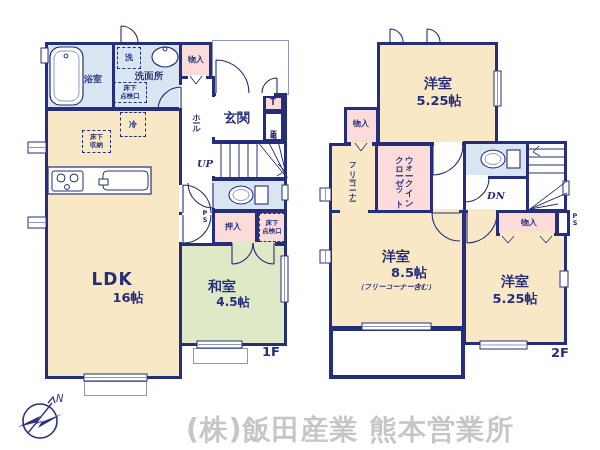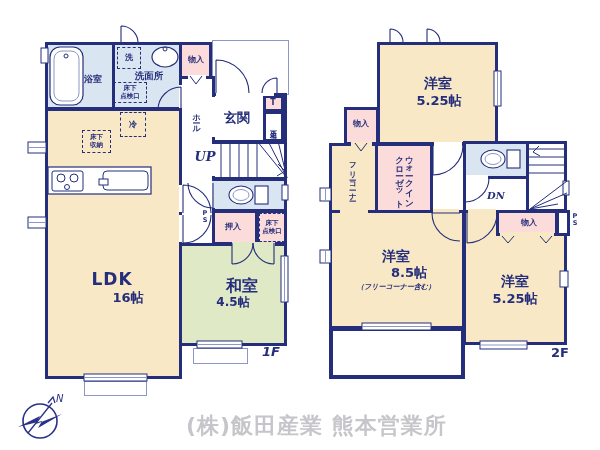--- a/index.html
+++ b/index.html
@@ -13,21 +13,21 @@
   .white{background:#ffffff;}
   .thin{position:absolute;box-sizing:border-box;border:1px solid #8d96c8;background:#ffffff;}
   .eraser{position:absolute;}
   .lbl{position:absolute;transform:translate(-50%,-50%);white-space:pre-line;text-align:center;
        color:#252e7b;font-weight:bold;line-height:1.15;pointer-events:none;}
   .vtext{writing-mode:vertical-rl;text-orientation:upright;letter-spacing:1px;}
   .dashed{position:absolute;box-sizing:border-box;border:1px dashed #252e7b;display:flex;
           align-items:center;justify-content:center;text-align:center;white-space:pre-line;
           color:#252e7b;font-weight:bold;line-height:1.2;}
   .serifit{font-family:"DejaVu Serif",serif;font-style:italic;}
-  .company{position:absolute;left:186px;top:411px;font-size:22px;letter-spacing:1px;
+  .company{position:absolute;left:186px;top:411px;font-size:28px;letter-spacing:1px;
            color:#c6c6ca;font-weight:bold;}
   svg{position:absolute;left:0;top:0;pointer-events:none;}
 </style>
 </head>
 <body>
 
 <div id="canvas">
 
   <div class="thin" style="left:212px;top:40px;width:77px;height:55px;"></div>
   <div class="thin" style="left:84px;top:381px;width:63px;height:15px;"></div>
@@ -204,29 +204,29 @@
     </g>
   </svg>
 
   <div class="lbl" style="left:93px;top:79px;font-size:9px;">浴室</div>
   <div class="lbl" style="left:149px;top:76px;font-size:9.5px;">洗面所</div>
   <div class="lbl" style="left:196px;top:60px;font-size:8px;">物入</div>
   <div class="lbl" style="left:237px;top:118px;font-size:13px;">玄関</div>
   <div class="lbl" style="left:273px;top:103px;font-size:8px;">T</div>
   <div class="lbl vtext" style="left:273px;top:126px;font-size:7px;">下足箱</div>
   <div class="lbl vtext" style="left:196px;top:119px;font-size:8px;">ホール</div>
-  <div class="lbl serifit" style="left:205px;top:157px;font-size:13px;">UP</div>
+  <div class="lbl serifit" style="left:205px;top:164px;font-size:10px;">UP</div>
   <div class="lbl" style="left:205px;top:217px;font-size:6.5px;">P
 S</div>
   <div class="lbl" style="left:233px;top:227px;font-size:8px;">押入</div>
   <div class="lbl" style="left:112px;top:280px;font-size:17px;letter-spacing:1px;">LDK</div>
   <div class="lbl" style="left:128px;top:298px;font-size:13px;">16帖</div>
-  <div class="lbl" style="left:242px;top:286px;font-size:16px;">和室</div>
+  <div class="lbl" style="left:222px;top:286px;font-size:14px;">和室</div>
   <div class="lbl" style="left:233px;top:303px;font-size:12px;">4.5帖</div>
-  <div class="lbl" style="left:271px;top:352px;font-size:13px;font-style:italic;">1F</div>
+  <div class="lbl" style="left:271px;top:352px;font-size:13px;">1F</div>
 
   <div class="lbl" style="left:438px;top:83px;font-size:14px;">洋室</div>
   <div class="lbl" style="left:439px;top:101px;font-size:13px;">5.25帖</div>
   <div class="lbl" style="left:361px;top:124px;font-size:8px;">物入</div>
   <div class="lbl vtext" style="left:352px;top:177px;font-size:7.5px;">フリーコーナー</div>
   <div class="lbl vtext" style="left:404px;top:177px;font-size:8.5px;height:58px;">ウォークインクローゼット</div>
   <div class="lbl serifit" style="left:496px;top:196px;font-size:10px;">DN</div>
   <div class="lbl" style="left:529px;top:223px;font-size:8px;">物入</div>
   <div class="lbl" style="left:575px;top:220px;font-size:6.5px;">P
 S</div>

